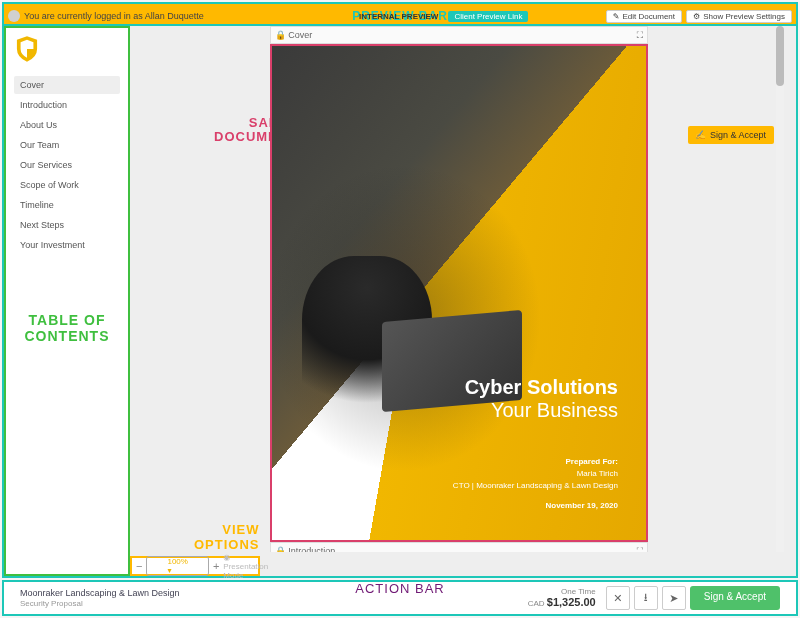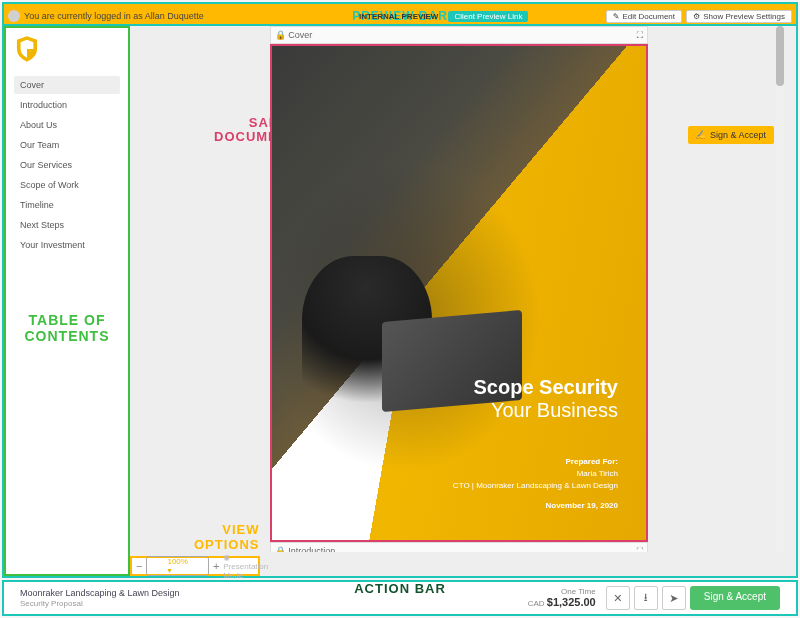--- a/index.html
+++ b/index.html
@@ -27,21 +27,21 @@
 .sidebar .toc-item { padding: 4px 6px; font-size: 9px; color: #555; cursor: pointer; margin-bottom: 2px; }
 .sidebar .toc-item.active { background: #eee; border-radius: 2px; }
 .sidebar .toc-label { position: absolute; bottom: 230px; left: 0; right: 0; text-align: center; color: #3fbf3f; font-weight: 800; font-size: 14px; letter-spacing: 1px; line-height: 1.1; }
 
 
 .doc-area { flex: 1; position: relative; background: #eee; }
 
 
 .label-sales { position: absolute; left: 84px; top: 90px; color: #d93f6a; font-weight: 800; font-size: 13px; letter-spacing: 1px; line-height: 1.1; text-align: right; }
 .label-view { position: absolute; left: 64px; bottom: 24px; color: #ffb900; font-weight: 800; font-size: 13px; letter-spacing: 1px; line-height: 1.1; text-align: right; }
-.label-action { position: absolute; bottom: 18px; left: 50%; transform: translateX(-50%); color: #14532d; font-weight: 700; font-size: 13px; letter-spacing: 1px; }
+.label-action { position: absolute; bottom: 18px; left: 50%; transform: translateX(-50%); color: #701a75; font-weight: 400; font-size: 13px; letter-spacing: 1px; }
 
 
 .page-wrap { position: absolute; top: 0; left: 140px; right: 12px; bottom: 24px; overflow: hidden; }
 .scroll-track { position: absolute; right: 0; top: 0; bottom: 0; width: 8px; background: #f0f0f0; }
 .scroll-thumb { position: absolute; right: 0; top: 0; width: 8px; height: 60px; background: #bbb; border-radius: 4px; }
 
 .section-hdr { height: 18px; background: #fafafa; border: 1px solid #ddd; display: flex; align-items: center; padding: 0 4px; font-size: 9px; color: #666; width: 378px; }
 .section-hdr .lock { font-size: 9px; margin-right: 2px; }
 .section-hdr .max-icon { margin-left: auto; font-size: 9px; cursor: pointer; }
 
@@ -142,21 +142,21 @@
         <span class="lock">🔒</span>
         <span>Cover</span>
         <span class="max-icon">⛶</span>
       </div>
 
       <div class="doc-page">
         <div class="cover-bg"></div>
         <div class="person"></div>
         <div class="laptop"></div>
         <div class="cover-headline">
-          <div class="h"><strong>Scope Security</strong></div>
+          <div class="h"><strong>Cyber Solutions</strong></div>
           <div class="h">Your Business</div>
         </div>
         <div class="cover-meta">
           <div><b>Prepared For:</b></div>
           <div>Maria Tirich</div>
           <div>CTO | Moonraker Landscaping &amp; Lawn Design</div>
           <div style="margin-top:8px"><b>November 19, 2020</b></div>
         </div>
       </div>
 

